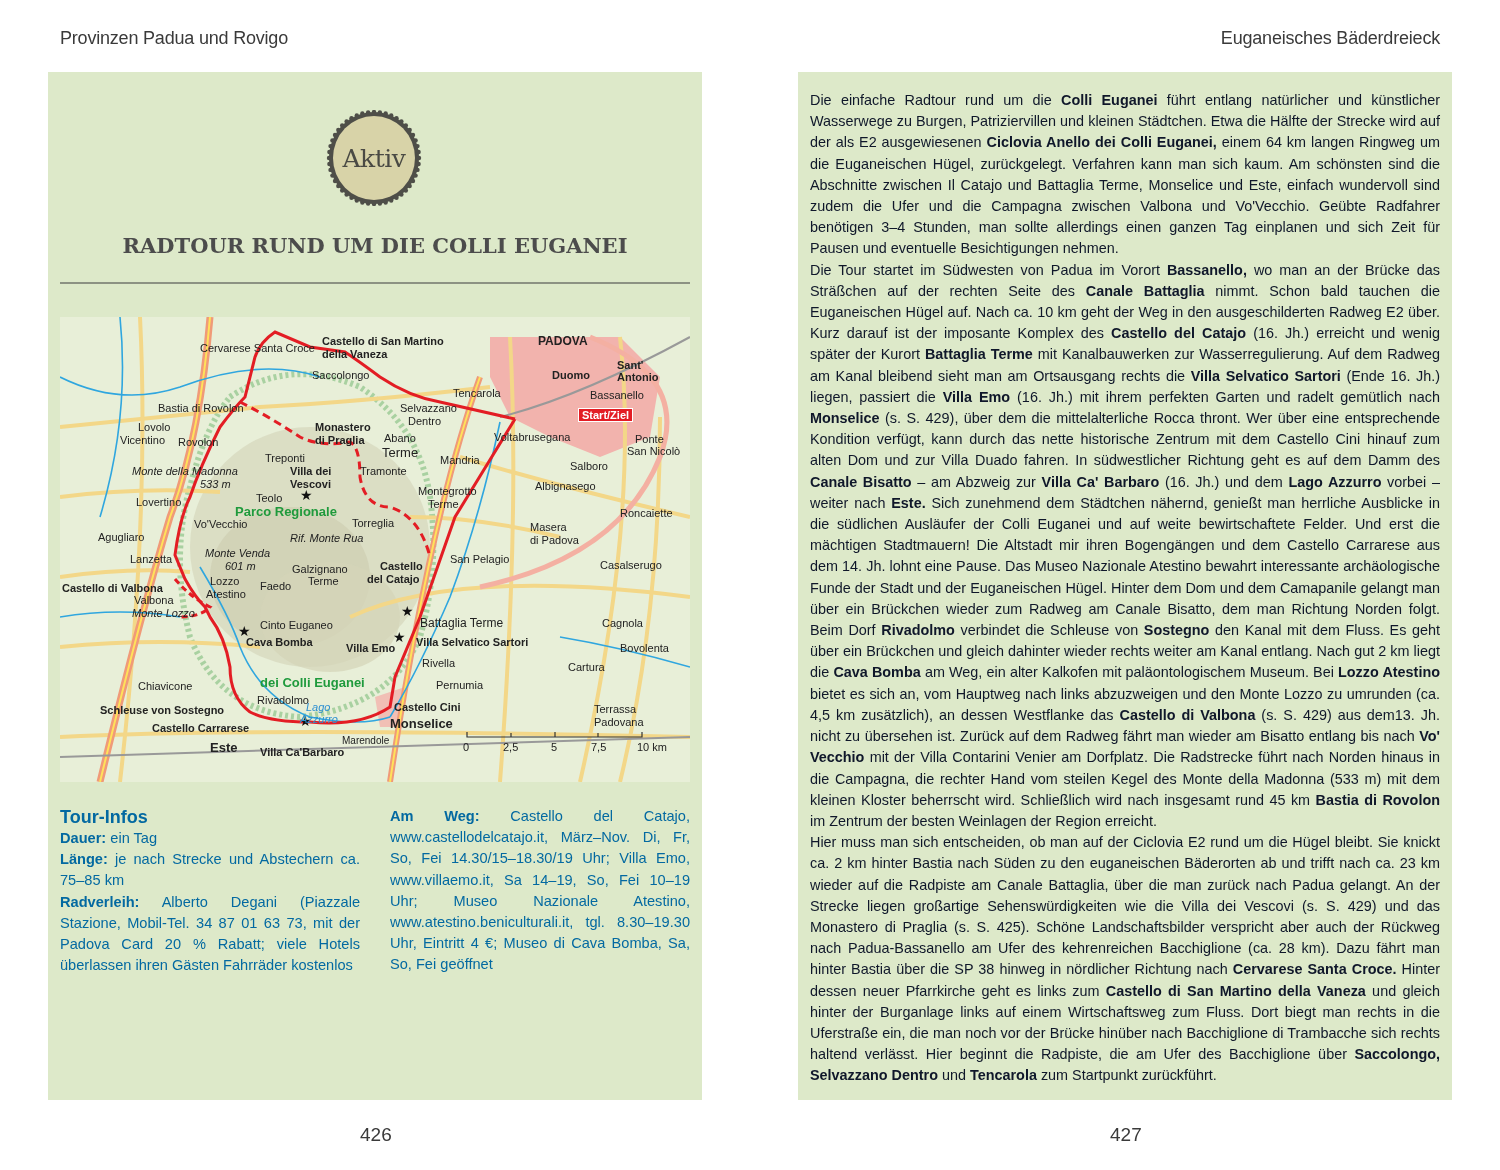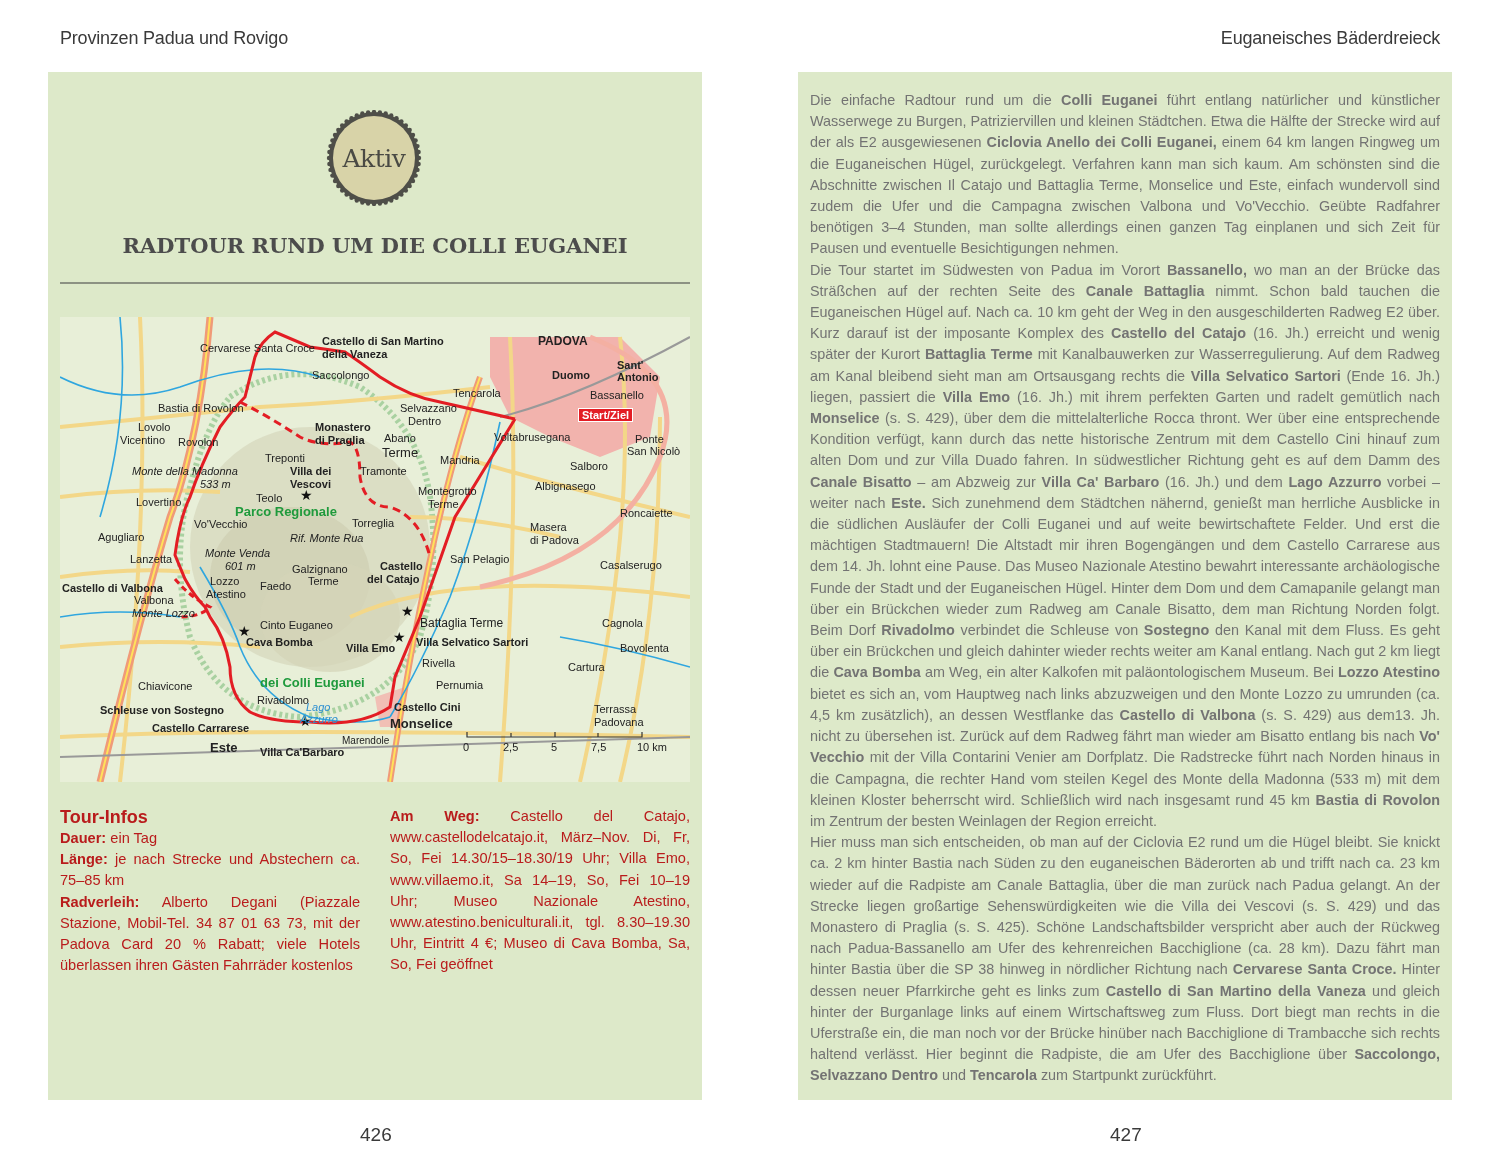--- a/index.html
+++ b/index.html
@@ -28,28 +28,28 @@
   .map svg { position: absolute; left: 0; top: 0; }
   .map-label { position: absolute; font-size: 11px; color: #222; white-space: nowrap; line-height: 1.15; }
   .map-label.bold { font-weight: bold; }
   .map-label.green { color: #1f9a3c; font-weight: bold; font-size: 13px; }
   .map-label.italic { font-style: italic; }
   .map-label.big { font-size: 12px; font-weight: bold; }
   .map-label.med { font-size: 13px; font-weight: bold; }
   .map-label.blue { color: #2c8fd1; font-style: italic; }
   .startziel { position: absolute; background: #e31d24; color: #fff; font-weight: bold; font-size: 11px; padding: 0 3px; border: 1px solid #fff; }
 
-  .info-col { position: absolute; top: 734px; width: 300px; font-size: 14.6px; line-height: 21.2px; text-align: justify; color: #b91c1c; }
+  .info-col { position: absolute; top: 734px; width: 300px; font-size: 14.6px; line-height: 21.2px; text-align: justify; color: #0369a1; }
   .info-col.c1 { left: 12px; }
   .info-col.c2 { left: 342px; width: 300px; }
   .info-title { font-weight: bold; font-size: 18px; line-height: 22px; margin-bottom: 0; }
   .info-item { }
   .info-item b { font-weight: bold; }
 
-  .body-text { position: absolute; left: 12px; top: 18px; width: 630px; font-size: 14.4px; line-height: 21.2px; text-align: justify; color: #737373; }
+  .body-text { position: absolute; left: 12px; top: 18px; width: 630px; font-size: 14.4px; line-height: 21.2px; text-align: justify; color: #0f172a; }
   .body-text p { margin: 0; }
   .body-text b { font-weight: bold; }
 </style>
 </head>
 <body>
 
 <div class="running-head left">Provinzen Padua und Rovigo</div>
 <div class="running-head right">Euganeisches Bäderdreieck</div>
 
 <div class="page-box left">

